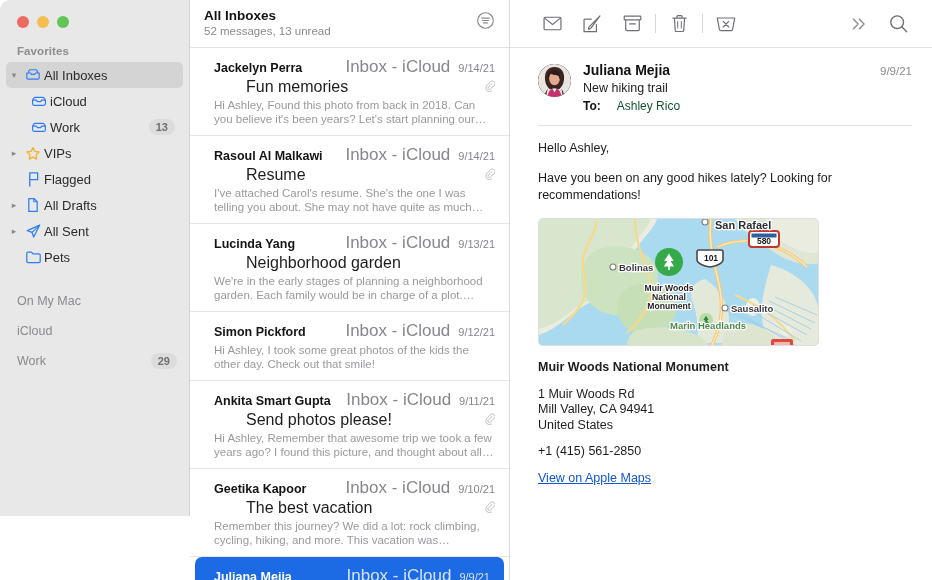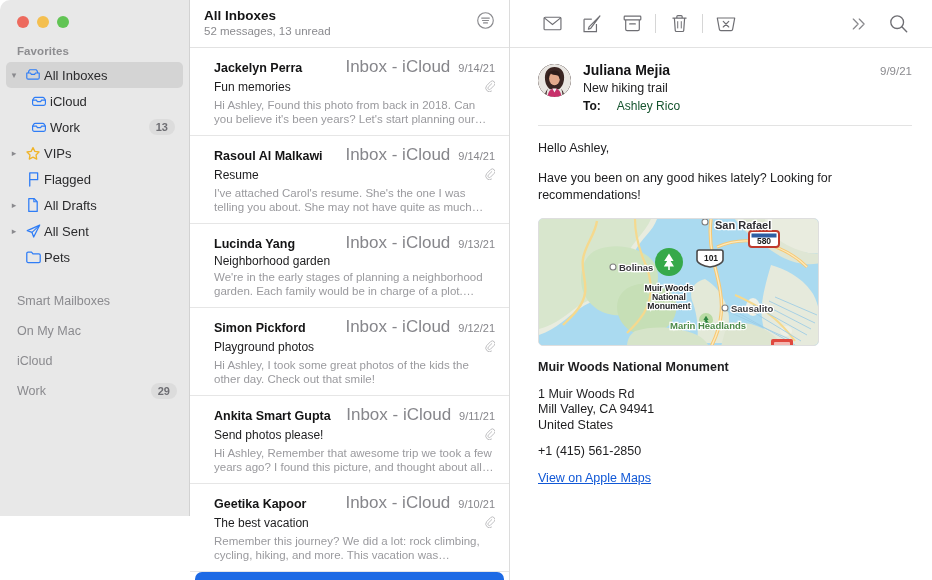--- a/index.html
+++ b/index.html
@@ -112,21 +112,21 @@
   }
   .msg:last-child { border-bottom: none; }
   .msg-top { display: flex; align-items: baseline; }
   .msg-from {
     font-size: 12.5px; font-weight: 700; color: #141415;
     flex: 1 1 auto; white-space: nowrap; overflow: hidden;
   }
   .msg-mb { font-size: 17px; color: #86868b; margin-left: 6px; white-space: nowrap; }
   .msg-date { font-size: 11px; color: #86868b; margin-left: 8px; white-space: nowrap; }
   .msg-subj-row { display: flex; align-items: center; margin-top: 1px; }
-  .msg-subj { font-size: 12px; color: #1d1d1f; flex: 1 1 auto; white-space: nowrap; overflow: hidden; }
+  .msg-subj { font-size: 16px; color: #1d1d1f; flex: 1 1 auto; white-space: nowrap; overflow: hidden; margin-left: 32px; }
   .msg-clip { flex: 0 0 auto; margin-left: 6px; opacity: .55; }
   .msg-prev {
     font-size: 11.5px; color: #9a9a9e; line-height: 14px;
     margin-top: 2px;
     display: -webkit-box; -webkit-line-clamp: 2; -webkit-box-orient: vertical;
     overflow: hidden;
   }
   .msg.selected {
     background: #1d6ae5;
     border-radius: 7px;
@@ -290,23 +290,20 @@
         <svg width="17" height="14" viewBox="0 0 18 15">
           <path d="M1.8 4.1V12a1.4 1.4 0 0 0 1.4 1.4h11.6A1.4 1.4 0 0 0 16.2 12V5.5a1.4 1.4 0 0 0-1.4-1.4H8.4L6.9 2.3H3.2a1.4 1.4 0 0 0-1.4 1.4z" fill="none" stroke="#2f7df6" stroke-width="1.35" stroke-linejoin="round"></path>
         </svg>
       </span>
       <span class="sb-label">Pets</span>
     </div>
 
     <div style="height:16px"></div>
 
     <div class="sb-group">
-      <span class="sb-label muted">Smart Mailboxes</span>
-    </div>
-    <div class="sb-group">
       <span class="sb-label muted">On My Mac</span>
     </div>
     <div class="sb-group">
       <span class="sb-label muted">iCloud</span>
     </div>
     <div class="sb-group" style="padding-right:12px">
       <span class="sb-label muted">Work</span>
       <span class="badge">29</span>
     </div>
   </div>
@@ -371,28 +368,20 @@
           <span class="msg-subj">Neighborhood garden</span>
         </div>
         <div class="msg-prev">We're in the early stages of planning a neighborhood garden. Each family would be in charge of a plot. Bring…</div>
       </div>
 
       <div class="msg">
         <div class="msg-top">
           <span class="msg-from">Simon Pickford</span>
           <span class="msg-mb">Inbox - iCloud</span>
           <span class="msg-date">9/12/21</span>
-        </div>
-        <div class="msg-subj-row">
-          <span class="msg-subj">Playground photos</span>
-          <span class="msg-clip">
-            <svg width="11" height="12" viewBox="0 0 11 12">
-                <path d="M8.1 3.3 4.2 7.2a1.5 1.5 0 0 0 2.1 2.1l3.9-3.9a2.6 2.6 0 0 0-3.7-3.7L2.6 5.7a3.7 3.7 0 0 0 5.2 5.2" fill="none" stroke="#8a8a8e" stroke-width="1"></path>
-              </svg>
-          </span>
         </div>
         <div class="msg-prev">Hi Ashley, I took some great photos of the kids the other day. Check out that smile!</div>
       </div>
 
       <div class="msg">
         <div class="msg-top">
           <span class="msg-from">Ankita Smart Gupta</span>
           <span class="msg-mb">Inbox - iCloud</span>
           <span class="msg-date">9/11/21</span>
         </div>

